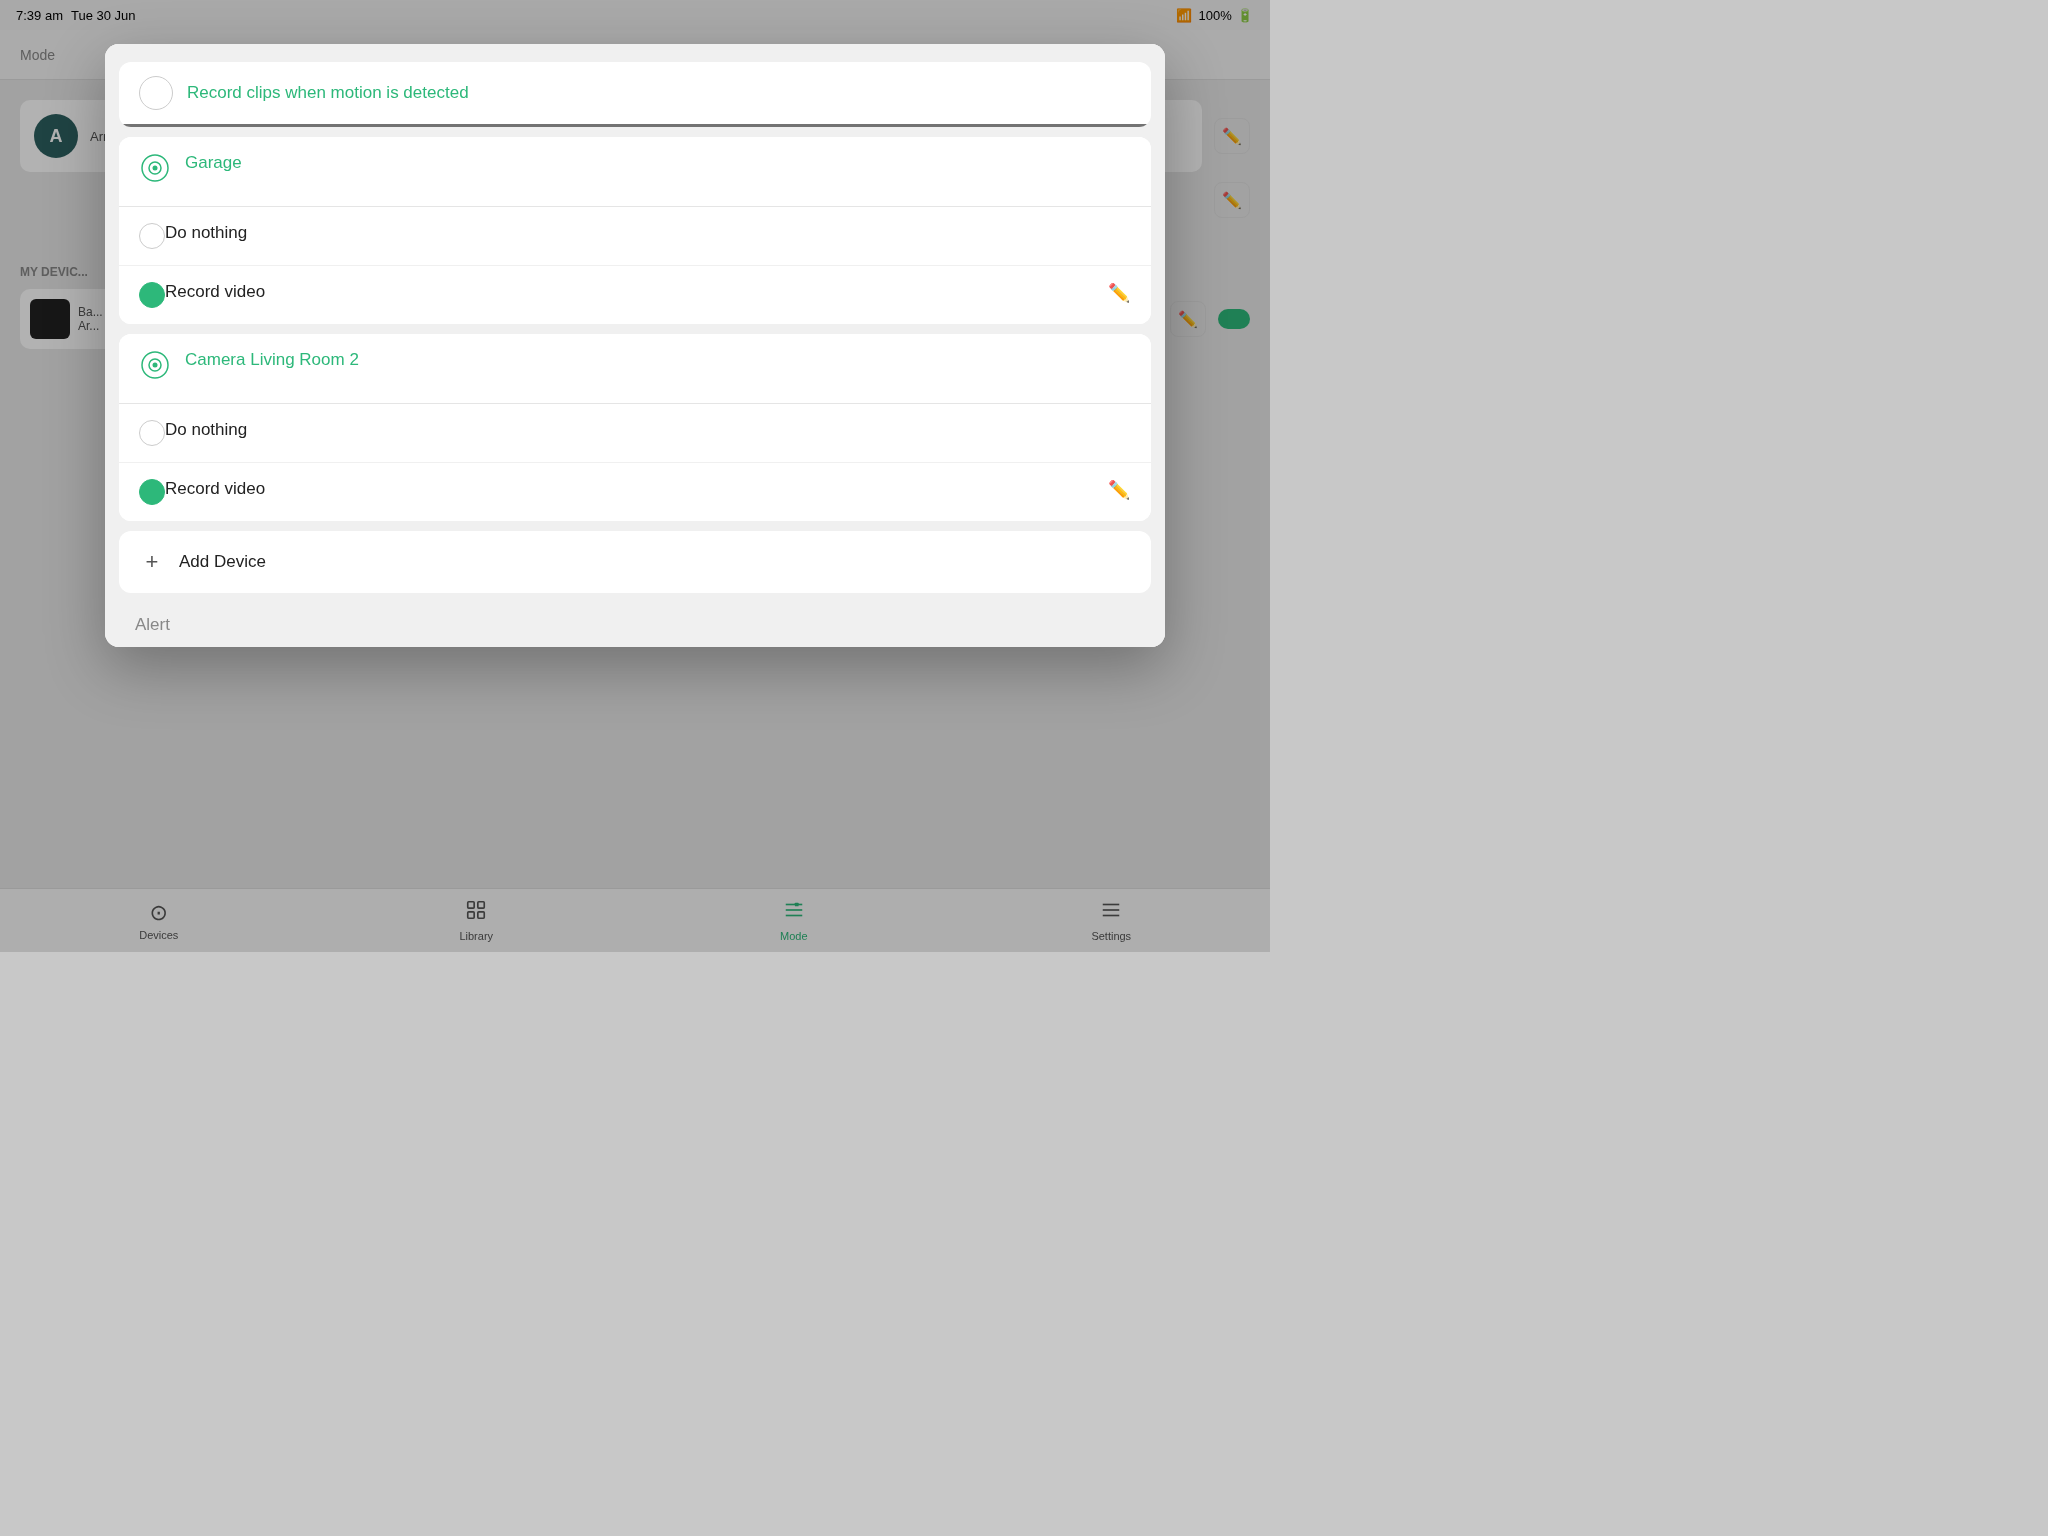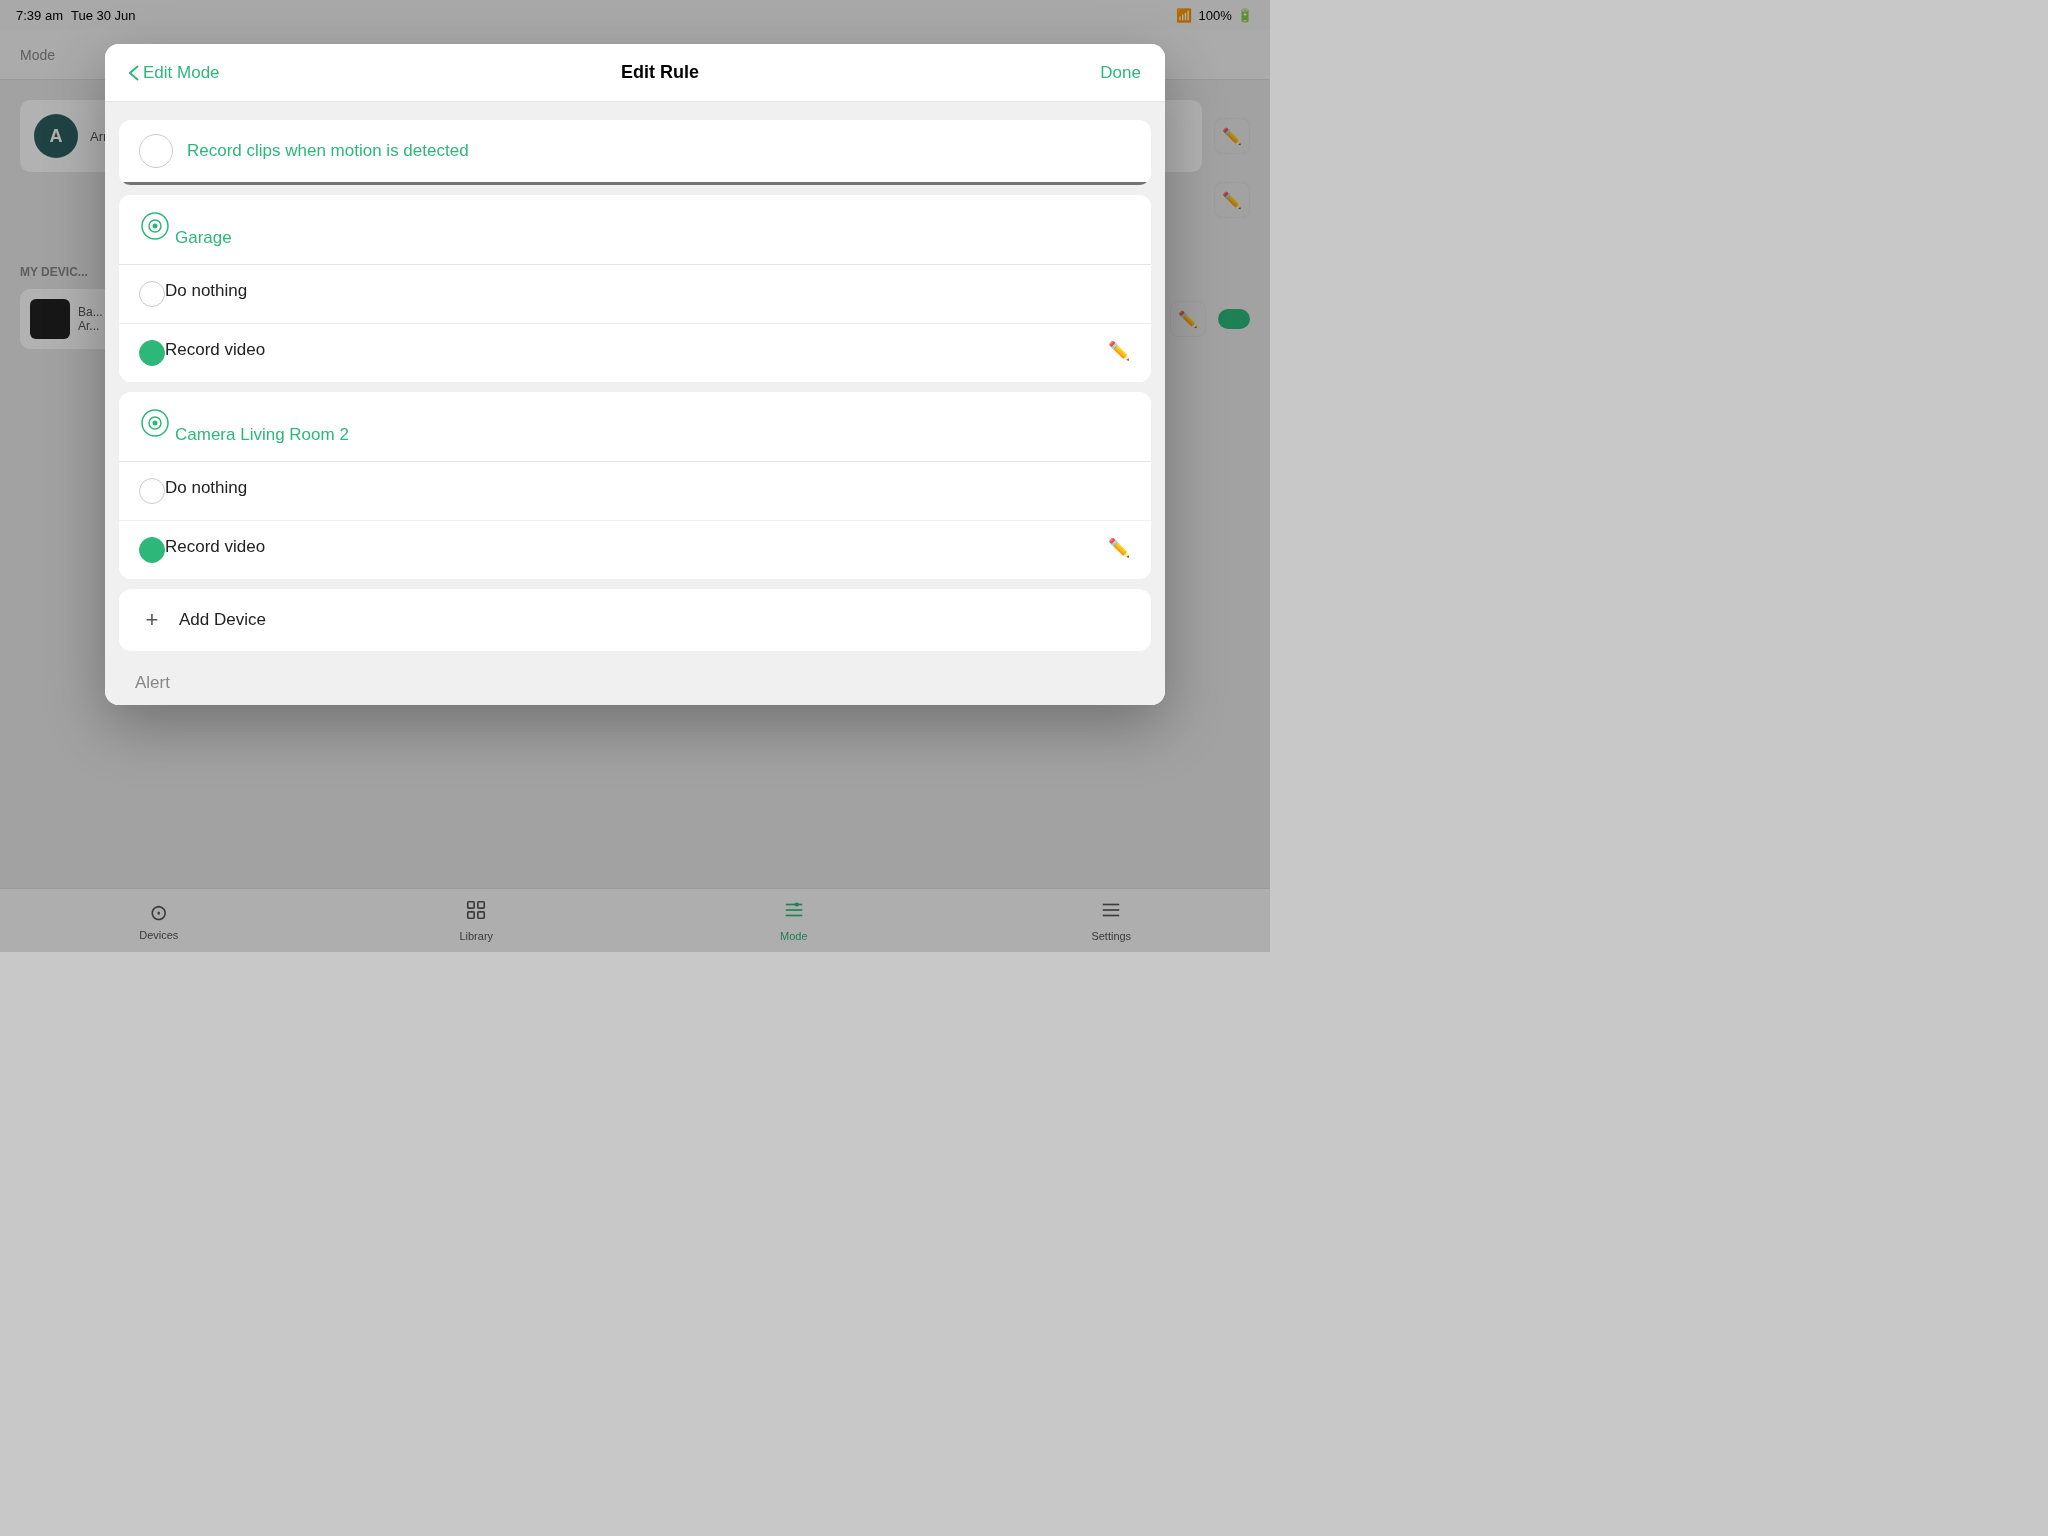--- a/index.html
+++ b/index.html
@@ -125,22 +125,22 @@
     
     .section-block {
       background: white;
       margin: 10px 14px;
       border-radius: 12px;
       overflow: hidden;
     }
 
     .device-header {
       display: flex;
-      align-items: flex-end;
-      gap: 4px;
+      align-items: flex-start;
+      gap: 14px;
       padding: 16px 20px;
       background: white;
       border-bottom: 1px solid #e5e5e5;
     }
     .device-icon {
       color: #2db87a;
       font-size: 26px;
       width: 32px;
       text-align: center;
     }
@@ -387,30 +387,20 @@
         </svg>
       </span>
       <span>Settings</span>
     </div>
   </div>
 </div>
 
 <div class="modal-overlay">
   <div class="modal">
 
-    <div class="modal-header">
-      <div class="modal-back">
-        <svg viewBox="0 0 10 16" fill="none" stroke="#2db87a" stroke-width="2">
-          <polyline points="9,1 1,8 9,15"></polyline>
-        </svg>
-        <span>Edit Mode</span>
-      </div>
-      <span class="modal-title">Edit Rule</span>
-      <span class="modal-done">Done</span>
-    </div>
 
     <div class="modal-scroll">
 
       <div style="height: 8px; background: #f0f0f0;"></div>
       <div class="section-block">
         <div style="padding: 14px 20px; background: white; border-bottom: 3px solid #737373; display:flex; align-items:center;">
           <div style="width:34px; height:34px; border-radius:50%; border:1.5px solid #ccc; background:white; margin-right:14px;"></div>
           <span style="font-size:17px; color:#2db87a;">Record clips when motion is detected</span>
         </div>
       </div>

